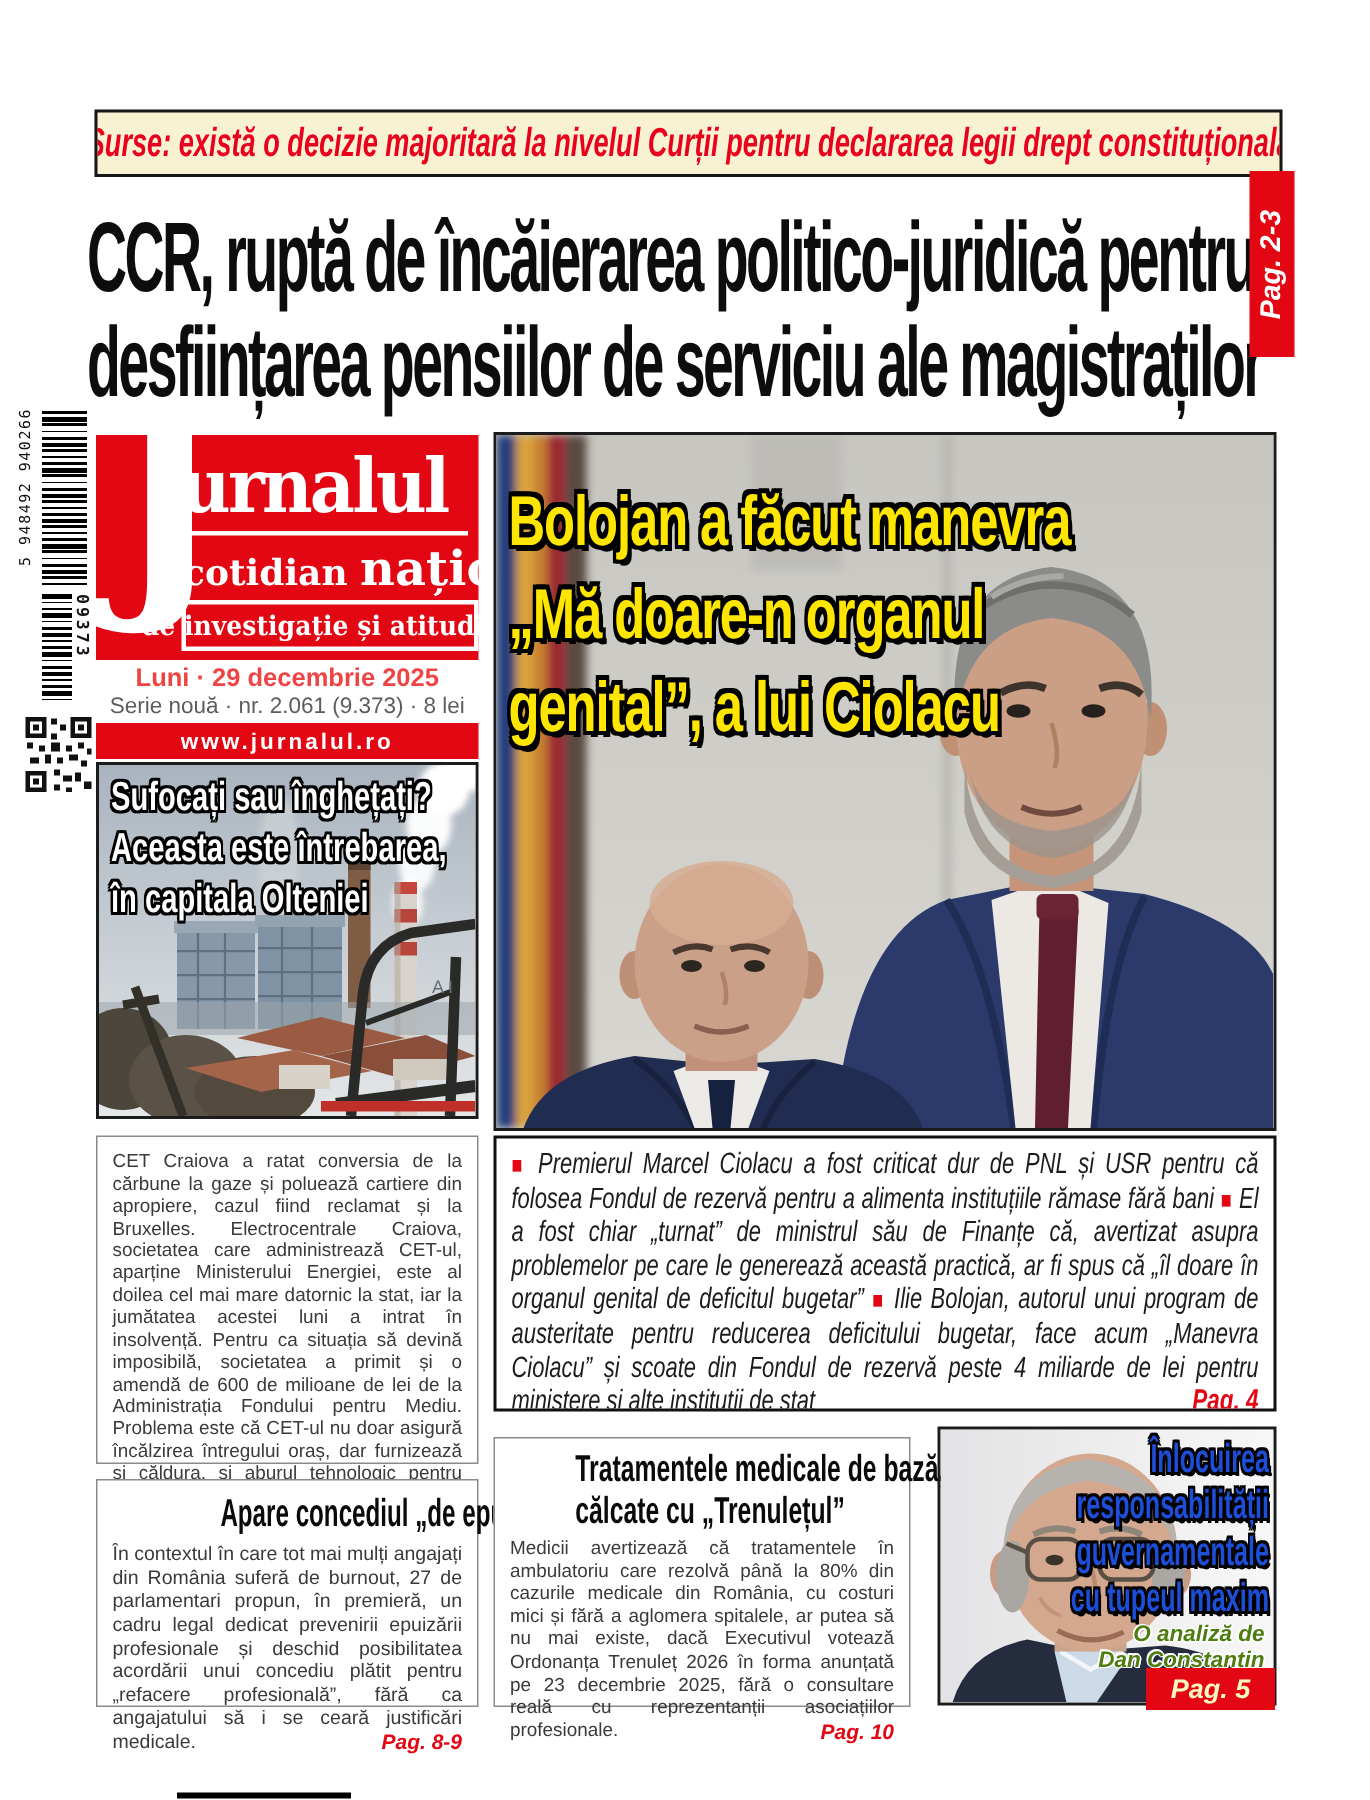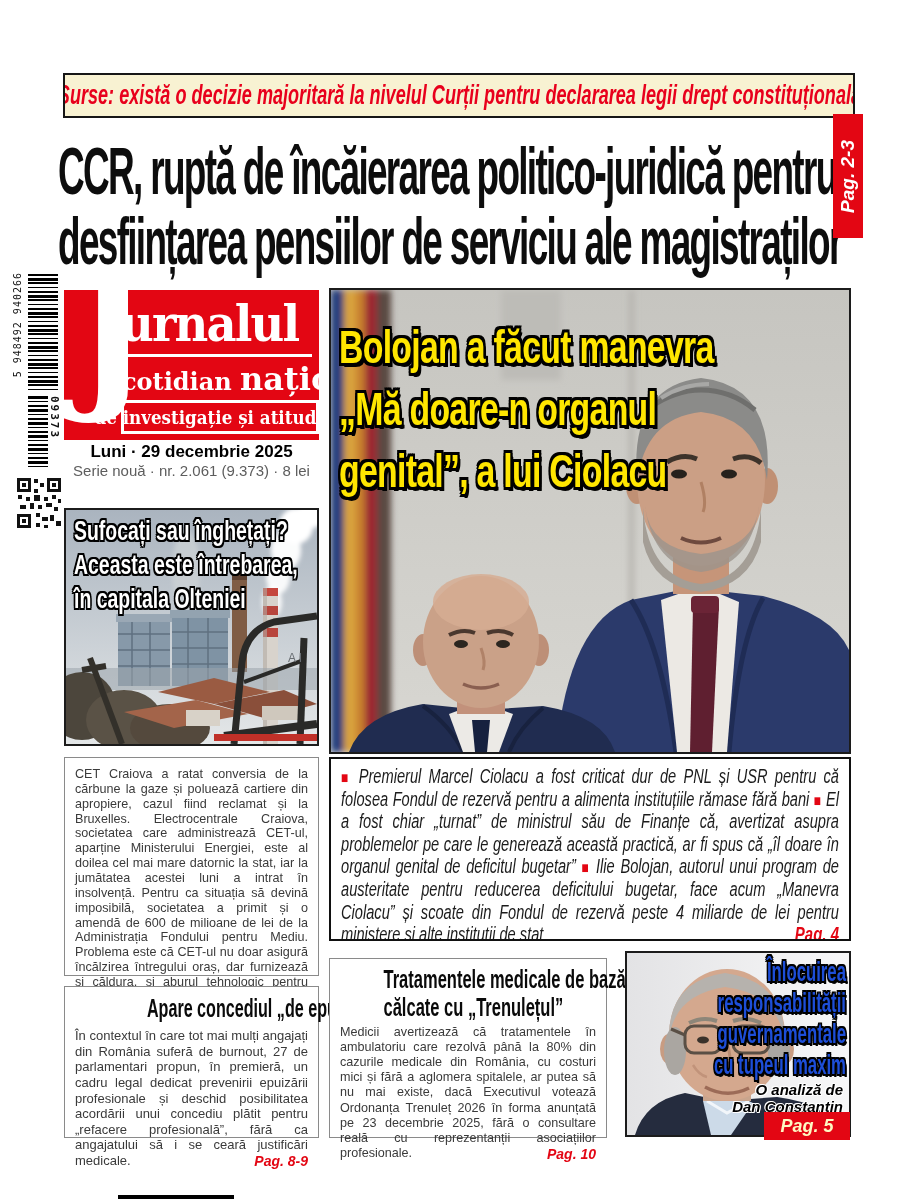--- a/index.html
+++ b/index.html
@@ -29,21 +29,21 @@
            transform:scaleX(.93);transform-origin:0 0;white-space:nowrap;}
   .mh-line{position:absolute;left:58px;top:64px;width:190px;height:3px;background:#fff;}
   .mh-tag{position:absolute;left:58px;top:70px;white-space:nowrap;}
   .mh-tag .sm{font-size:24px;font-weight:bold;}
   .mh-tag .bg{font-size:32px;font-weight:bold;}
   .mh-box{position:absolute;left:57px;top:110px;width:192px;height:28px;border:3px solid #fff;
           display:flex;align-items:center;justify-content:center;}
   .mh-box span{font-size:18px;font-weight:bold;white-space:nowrap;transform:scaleX(.93);}
 
   .dateline{position:absolute;left:64px;top:442px;width:255px;text-align:center;font-weight:bold;
-            font-size:17px;color:#000000;}
+            font-size:17px;color:#ef4444;}
   .serieline{position:absolute;left:64px;top:462px;width:255px;text-align:center;
             font-size:15px;color:#5d5d5d;}
   .urlbar{position:absolute;left:64px;top:482px;width:255px;height:24px;background:#e30613;
           display:flex;align-items:center;justify-content:center;}
   .urlbar span{color:#fff;font-weight:bold;font-size:15px;letter-spacing:2px;}
 
   
   .barcode{position:absolute;left:16px;top:272px;width:46px;height:200px;}
   .bc-num{position:absolute;left:-4px;top:0;writing-mode:vertical-rl;transform:rotate(180deg);
           font-family:"DejaVu Sans Mono",monospace;font-size:10px;color:#111;letter-spacing:1px;}
@@ -97,21 +97,21 @@
           transform:scaleX(.66);transform-origin:50% 0;}
   .medical-box .pagref{font-size:14px;}
 
   
   .analysis{position:absolute;left:625px;top:951px;width:226px;height:190px;}
   .analysis-photo{position:absolute;left:0;top:0;width:226px;height:186px;border:2px solid #1c1c1c;box-sizing:border-box;overflow:hidden;}
   .analysis-overlay{position:absolute;right:5px;top:6px;text-align:right;color:#1d4ed8;width:300px;}
   .analysis-overlay div{display:block;white-space:nowrap;font-weight:bold;font-size:27px;line-height:31px;
           transform:scaleX(.62);transform-origin:100% 0;
           text-shadow:2px 0 0 #000,-2px 0 0 #000,0 2px 0 #000,0 -2px 0 #000,2px 2px 0 #000,-2px 2px 0 #000,2px -2px 0 #000,-2px -2px 0 #000,3px 3px 0 #000;}
-  .analysis-byline{position:absolute;right:8px;top:130px;text-align:right;color:#000000;
+  .analysis-byline{position:absolute;right:8px;top:130px;text-align:right;color:#4d7c0f;
           font-weight:bold;font-style:italic;font-size:15px;line-height:1.15;
           text-shadow:1px 0 0 #fff,-1px 0 0 #fff,0 1px 0 #fff,0 -1px 0 #fff,1px 1px 0 #fff,-1px -1px 0 #fff;}
   .analysis-pag{position:absolute;right:1px;top:161px;width:86px;height:28px;background:#e30613;
           display:flex;align-items:center;justify-content:center;}
   .analysis-pag span{color:#fef9c3;font-weight:bold;font-style:italic;font-size:18px;}
 
   .footer-mark{position:absolute;left:118px;top:1195px;width:116px;height:4px;background:#000;}
 </style>
 </head>
 <body>
@@ -143,20 +143,23 @@
     <div class="mh-line"></div>
     <div class="mh-tag">
       <span class="sm">cotidian </span><span class="bg">național</span>
     </div>
     <div class="mh-box">
       <span>de investigație și atitudine</span>
     </div>
   </div>
   <div class="dateline">Luni · 29 decembrie 2025</div>
   <div class="serieline">Serie nouă · nr. 2.061 (9.373) · 8 lei</div>
+  <div class="urlbar">
+    <span>www.jurnalul.ro</span>
+  </div>
 
   <svg class="qr" viewBox="0 0 46 52">
     <rect x="0" y="0" width="46" height="52" fill="#fff"></rect>
     <g fill="#111">
       <rect x="1" y="1" width="14" height="14"></rect>
         <rect x="31" y="1" width="14" height="14"></rect>
       <rect x="1" y="37" width="14" height="14"></rect>
       <rect x="4" y="4" width="8" height="8" fill="#fff"></rect>
         <rect x="34" y="4" width="8" height="8" fill="#fff"></rect>
       <rect x="4" y="40" width="8" height="8" fill="#fff"></rect>

